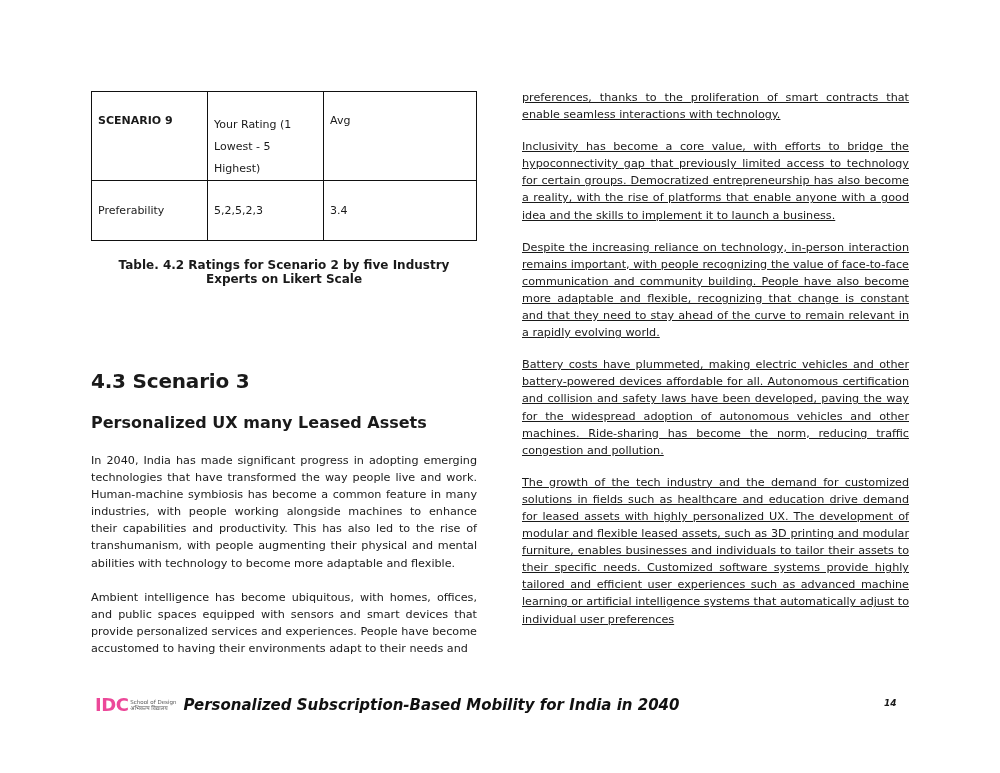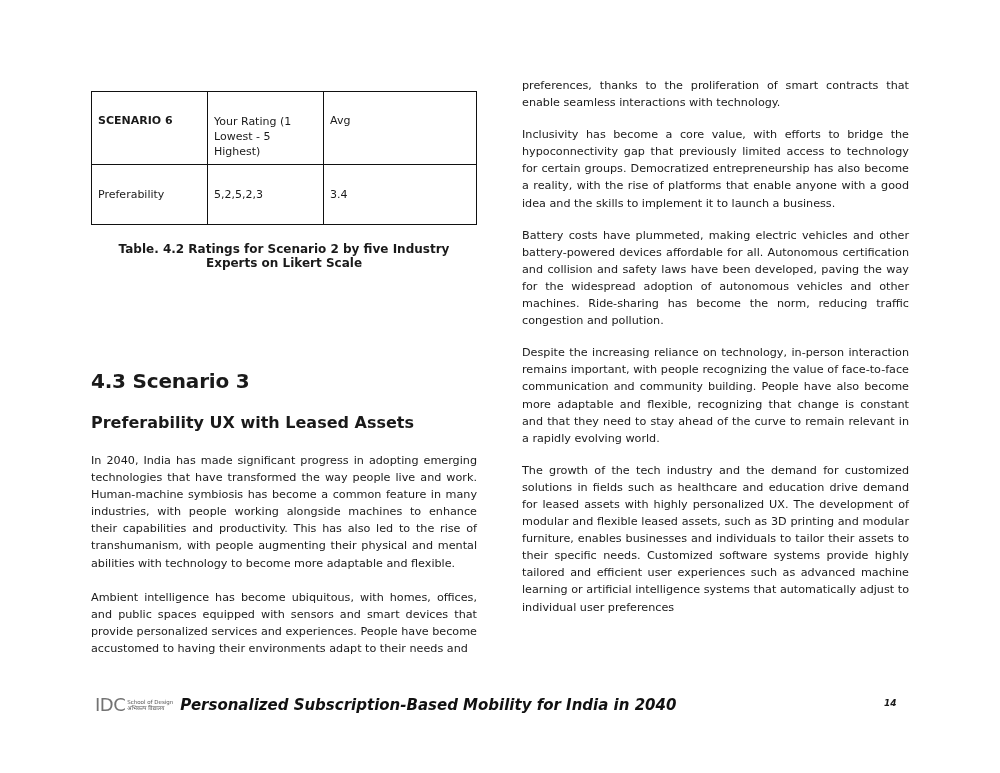--- a/index.html
+++ b/index.html
@@ -1,73 +1,73 @@
 <!DOCTYPE html>
 <html><head>
   <meta charset="utf-8">
   <style>
     html, body { margin: 0; padding: 0; background: #ffffff; }
     body { width: 1000px; height: 773px; position: relative; overflow: hidden;
            font-family: "DejaVu Sans", sans-serif; color: #1a1a1a; }
     .col-left { position: absolute; left: 91px; top: 91px; width: 386px; }
-    .col-right { position: absolute; left: 522px; top: 77px; width: 387px; }
+    .col-right { position: absolute; left: 522px; top: 89px; width: 387px; text-decoration: underline; }
     table.ratings { border-collapse: collapse; width: 386px; font-size: 11px; }
     table.ratings td { border: 1.5px solid #111; vertical-align: top; padding: 0 6px; }
     table.ratings tr.head td { height: 73px; padding-top: 22px; box-sizing: border-box; }
     table.ratings tr.body td { height: 59px; vertical-align: middle; }
     table.ratings td.c1 { width: 116px; }
-    table.ratings td.c2 { width: 116px; line-height: 15px; margin-left: 42px; }
+    table.ratings td.c2 { width: 116px; line-height: 22px; margin-left: 42px; }
     .bold { font-weight: bold; }
     .caption { text-align: center; font-size: 12px; font-weight: bold; margin-top: 17px; }
     h2.section { font-size: 20px; font-weight: bold; margin: 0; position: absolute; top: 278px; left: 0; letter-spacing: -0.2px; }
     h3.subsection { font-size: 16px; font-weight: bold; margin: 0; position: absolute; top: 322px; left: 0; }
     .para { font-size: 11.2px; line-height: 17.1px; text-align: justify; margin: 0; }
     .left-paras { position: absolute; top: 361px; left: 0; width: 386px; }
     .left-paras .para + .para { margin-top: 17px; }
     .right-paras .para + .para { margin-top: 15px; }
     .footer { position: absolute; top: 695px; left: 95px; height: 20px; display: flex; align-items: center; }
-    .logo-mark { color: #737373; font-weight: normal; font-size: 18px; letter-spacing: -0.5px; line-height: 18px; }
+    .logo-mark { color: #ec4899; font-weight: bold; font-size: 18px; letter-spacing: -0.5px; line-height: 18px; }
     .logo-text { display: flex; flex-direction: column; margin-left: 2px; font-size: 5.5px; line-height: 6px; color: #555; }
     .footer-title { font-size: 15px; font-weight: bold; font-style: italic; margin-left: 7px; color: #111; }
     .page-num { position: absolute; top: 698px; left: 884px; font-size: 9px; font-weight: bold; font-style: italic; }
   </style>
 </head>
 <body>
 
 <div class="col-left">
   <table class="ratings">
     <tbody>
         <tr class="head">
-      <td class="c1 bold">SCENARIO 6</td>
+      <td class="c1 bold">SCENARIO 9</td>
       <td class="c2">Your Rating (1 Lowest - 5 Highest)</td>
       <td class="c3">Avg</td>
     </tr>
     <tr class="body">
       <td>Preferability</td>
       <td>5,2,5,2,3</td>
       <td>3.4</td>
     </tr>
   </tbody>
     </table>
   <div class="caption">Table. 4.2  Ratings for Scenario 2 by five Industry Experts on Likert Scale</div>
 
   <h2 class="section">4.3 Scenario 3</h2>
-  <h3 class="subsection">Preferability UX with Leased Assets</h3>
+  <h3 class="subsection">Personalized UX many Leased Assets</h3>
 
   <div class="left-paras">
     <p class="para">In 2040, India has made significant progress in adopting emerging technologies that have transformed the way people live and work. Human-machine symbiosis has become a common feature in many industries, with people working alongside machines to enhance their capabilities and productivity. This has also led to the rise of transhumanism, with people augmenting their physical and mental abilities with technology to become more adaptable and flexible.</p>
     <p class="para">Ambient intelligence has become ubiquitous, with homes, offices, and public spaces equipped with sensors and smart devices that provide personalized services and experiences. People have become accustomed to having their environments adapt to their needs and</p>
   </div>
 </div>
 
 <div class="col-right right-paras">
   <p class="para">preferences, thanks to the proliferation of smart contracts that enable seamless interactions with technology.</p>
   <p class="para">Inclusivity has become a core value, with efforts to bridge the hypoconnectivity gap that previously limited access to technology for certain groups. Democratized entrepreneurship has also become a reality, with the rise of platforms that enable anyone with a good idea and the skills to implement it to launch a business.</p>
+  <p class="para">Despite the increasing reliance on technology, in-person interaction remains important, with people recognizing the value of face-to-face communication and community building. People have also become more adaptable and flexible, recognizing that change is constant and that they need to stay ahead of the curve to remain relevant in a rapidly evolving world.</p>
   <p class="para">Battery costs have plummeted, making electric vehicles and other battery-powered devices affordable for all. Autonomous certification and collision and safety laws have been developed, paving the way for the widespread adoption of autonomous vehicles and other machines. Ride-sharing has become the norm, reducing traffic congestion and pollution.</p>
-  <p class="para">Despite the increasing reliance on technology, in-person interaction remains important, with people recognizing the value of face-to-face communication and community building. People have also become more adaptable and flexible, recognizing that change is constant and that they need to stay ahead of the curve to remain relevant in a rapidly evolving world.</p>
   <p class="para">The growth of the tech industry and the demand for customized solutions in fields such as healthcare and education drive demand for leased assets with highly personalized UX. The development of modular and flexible leased assets, such as 3D printing and modular furniture, enables businesses and individuals to tailor their assets to their specific needs. Customized software systems provide highly tailored and efficient user experiences such as advanced machine learning or artificial intelligence systems that automatically adjust to individual user preferences</p>
 </div>
 
 <div class="footer">
   <span class="logo-mark">IDC</span>
   <span class="logo-text">
     <span>School of Design</span>
     <span>अभिकल्प विद्यालय</span>
   </span>
   <span class="footer-title">Personalized Subscription-Based Mobility for India in 2040</span>

